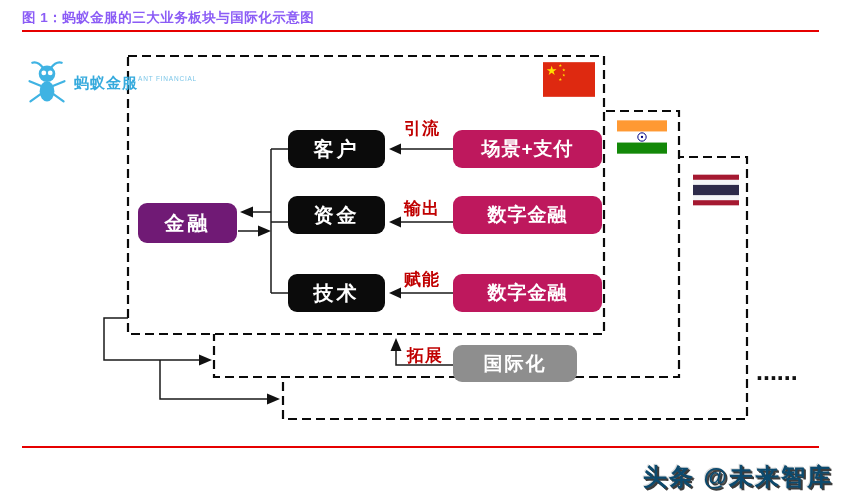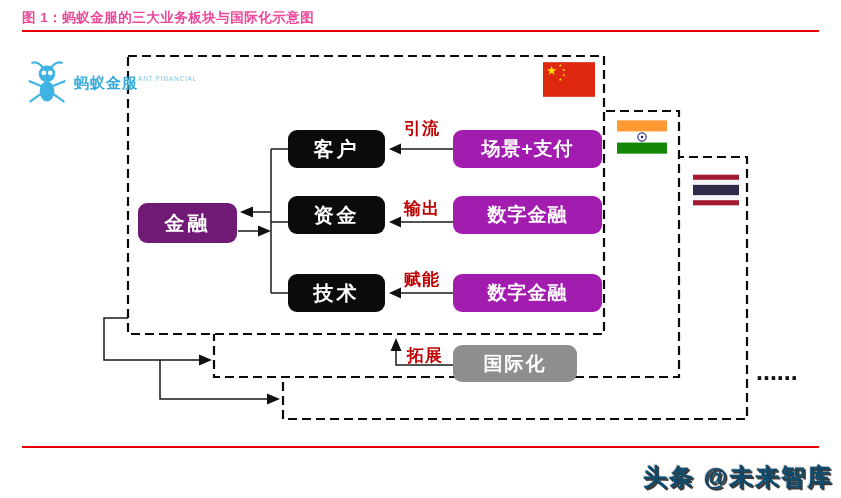--- a/index.html
+++ b/index.html
@@ -1,30 +1,30 @@
 <!DOCTYPE html>
 <html><head>
 <meta charset="utf-8">
 <style>
   html,body{margin:0;padding:0;background:#fff;}
   .page{position:relative;width:841px;height:498px;background:#fff;overflow:hidden;
         font-family:"Liberation Sans","DejaVu Sans",sans-serif;}
-  .title{position:absolute;left:22px;top:9px;font-size:13.5px;font-weight:bold;color:#ec4899;letter-spacing:0.5px;}
+  .title{position:absolute;left:22px;top:9px;font-size:13.5px;font-weight:bold;color:#8b5cf6;letter-spacing:0.5px;}
   .rule{position:absolute;left:22px;width:797px;height:2px;background:#e60000;}
   .rule-top{top:30px;}
   .rule-bottom{top:446px;}
   .source{position:absolute;left:22px;top:456px;font-size:13px;color:#1a1a1a;letter-spacing:0.5px;}
   .watermark{position:absolute;right:8px;top:461px;font-size:24px;font-weight:bold;letter-spacing:2px;
              color:#0c4a6e;text-shadow:2px 2px 0 #3c3c3c,-1px -1px 0 #dcdcdc,1px 1px 0 #555;text-align:center;}
   .overlay{position:absolute;left:0;top:0;}
   .node{position:absolute;display:flex;align-items:center;justify-content:center;
         color:#fff;font-weight:bold;border-radius:9px;}
   .node-finance{left:138px;top:203px;width:99px;height:40px;background:#701a75;font-size:20px;letter-spacing:3px;}
   .node-core{left:288px;width:97px;height:38px;background:#0b0b0b;font-size:20px;letter-spacing:3px;text-align:center;}
-  .node-biz{left:453px;width:149px;height:38px;background:#a21caf;font-size:19px;letter-spacing:1px;}
+  .node-biz{left:453px;width:149px;height:38px;background:#be185d;font-size:19px;letter-spacing:1px;}
   .row1{top:130px;}  .row2{top:196px;}  .row3{top:274px;}
   .node-intl{left:453px;top:345px;width:124px;height:37px;background:#8e8e8e;font-size:19px;letter-spacing:2px;}
   .arrow-label{position:absolute;color:#c00000;font-weight:bold;font-size:17px;letter-spacing:1px;}
   .lbl1{left:404px;top:117px;} .lbl2{left:404px;top:197px;} .lbl3{left:404px;top:268px;}
   .lbl4{left:407px;top:344px;}
   .dots{position:absolute;left:756px;top:357px;font-size:25px;font-weight:bold;color:#111;letter-spacing:0px;}
   .flag{position:absolute;line-height:0;}
   .flag-china{left:543px;top:62px;}
   .flag-india{left:617px;top:120px;}
   .flag-thailand{left:693px;top:173px;}

